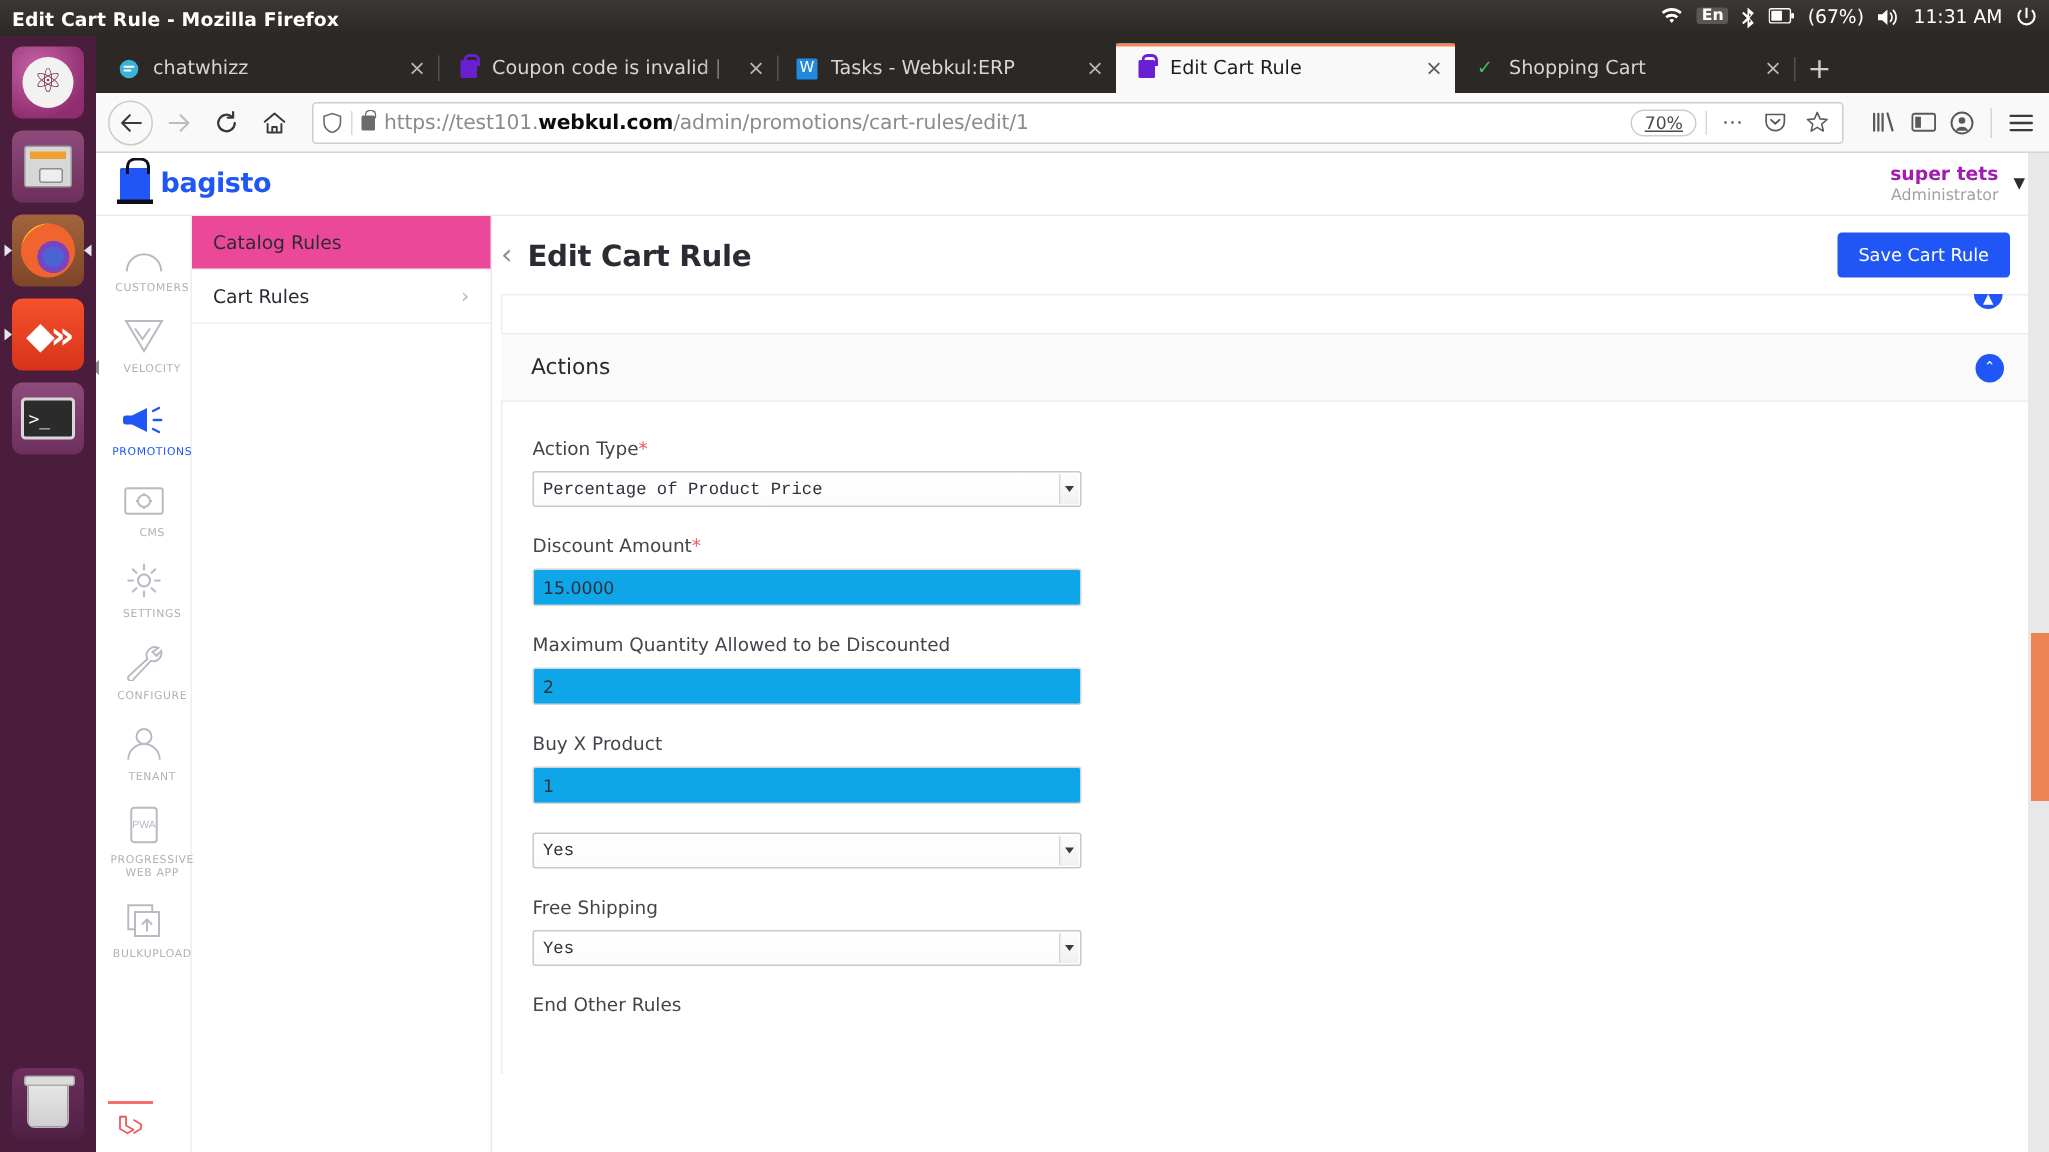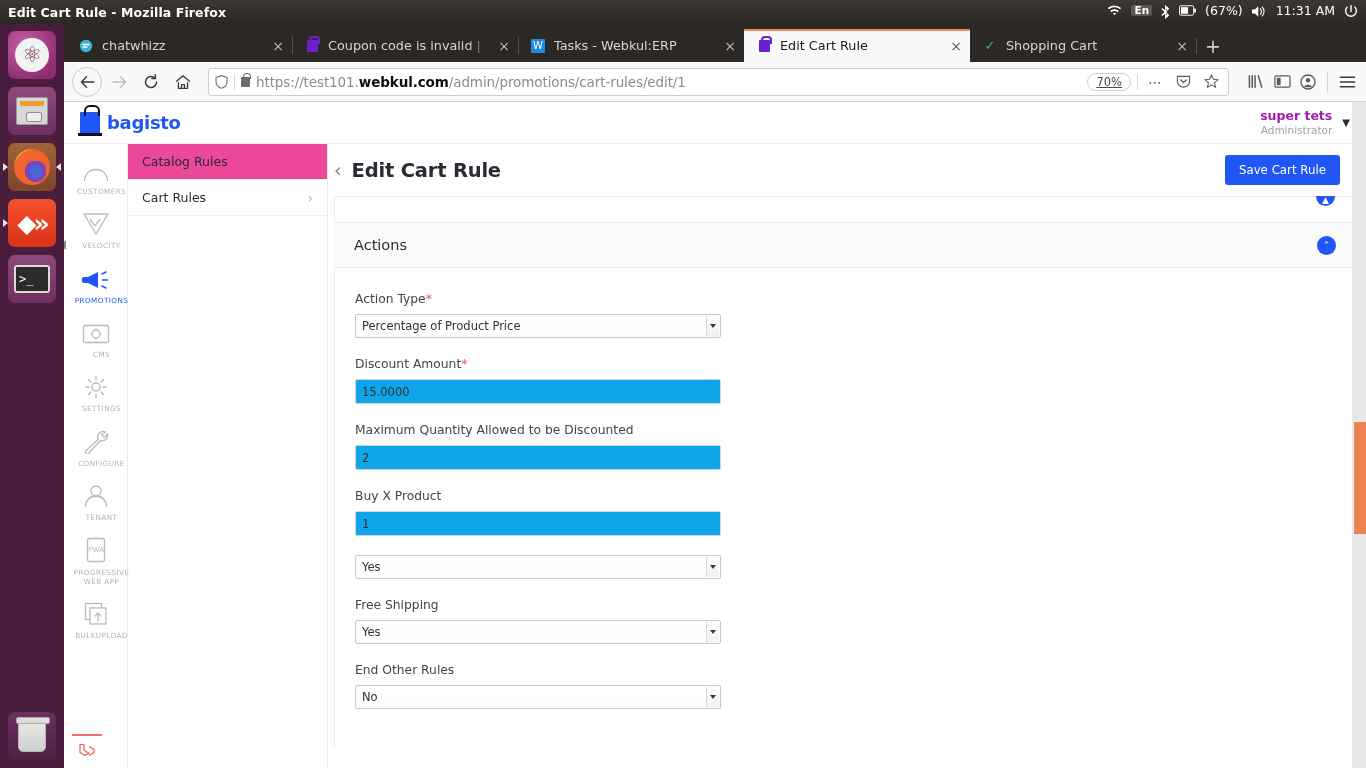--- a/index.html
+++ b/index.html
@@ -342,20 +342,21 @@
   .ctrl {
     width: 366px; height: 24px;
     border: 1px solid #c8c8c8; border-radius: 2px;
     background:#0ea5e9; display:flex; align-items:center;
     padding: 0 6px; font-size: 11.5px; color:#30303a;
     position: relative;
   }
   .ctrl.select {
     background: linear-gradient(#ffffff, #fcfcfc);
     padding-right: 18px;
+    font-family: Liberation Mono, monospace;
   }
   .sel-arrow-box {
     position:absolute; right:1px; top:1px; bottom:1px; width:13px;
     background: linear-gradient(#fdfdfd, #f0f0f0);
     border-left:1px solid #d9d9d9;
     display:flex;align-items:center;justify-content:center;
   }
   .sel-arrow-box:after {
     content:""; width:0;height:0;
     border-left:3px solid transparent;border-right:3px solid transparent;
@@ -752,24 +753,20 @@
             <div class="field">
               <label class="field-label">Free Shipping</label>
               <div class="ctrl select">
                 <span>Yes</span>
                 <span class="sel-arrow-box"></span>
               </div>
             </div>
 
             <div class="field">
               <label class="field-label">End Other Rules</label>
-              <div class="ctrl select">
-                <span>No</span>
-                <span class="sel-arrow-box"></span>
-              </div>
             </div>
 
           </div>
 
         </div>
       </div>
     </div>
 
     <div id="page-scrollbar">
       <div id="page-scroll-thumb" style="top: 320px; height: 112px;"></div>

